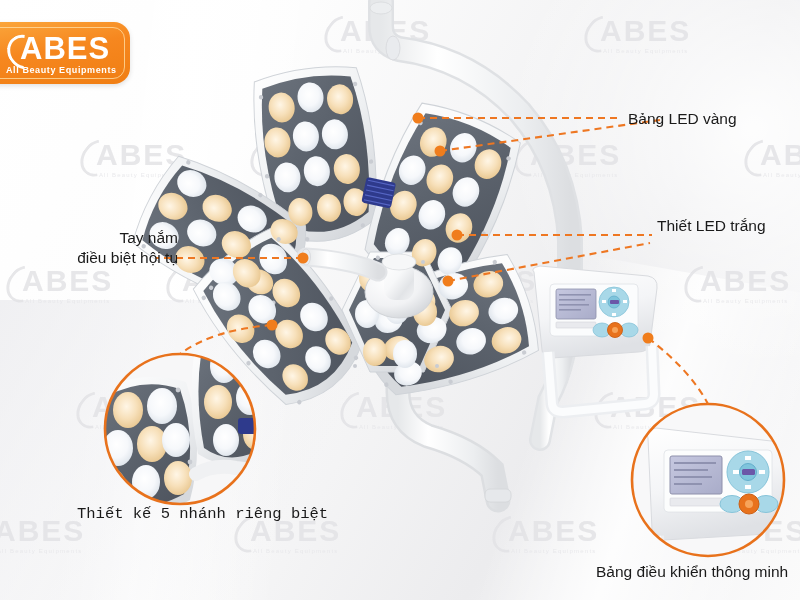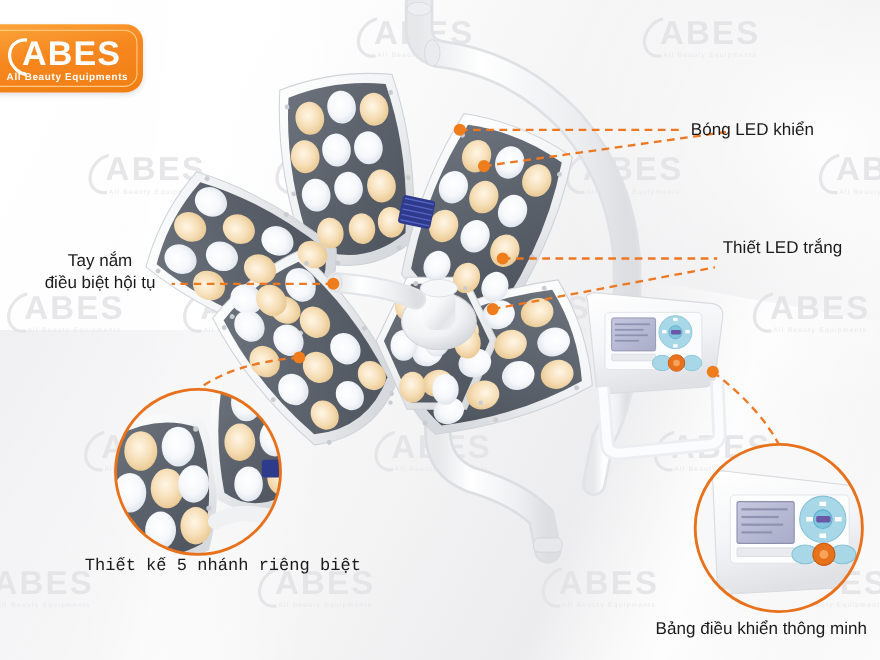--- a/index.html
+++ b/index.html
@@ -46,21 +46,21 @@
   #logo .arc{position:absolute;left:22px;top:12px;width:26px;height:30px;
     border:3px solid #fff;border-radius:50%;
     border-right-color:transparent;border-bottom-color:transparent;transform:rotate(-38deg);}
   #logo .tag{position:absolute;left:20px;top:43px;color:#fff;font-size:9px;
     font-weight:bold;letter-spacing:.6px;}
 
   
   .lbl{position:absolute;color:#1a1a1a;font-size:15.5px;white-space:nowrap;}
   #lbl-yellow{left:628px;top:110px;}
   #lbl-white{left:657px;top:217px;}
-  #lbl-handle{left:16px;top:228px;text-align:center;width:150px;line-height:20px;}
+  #lbl-handle{left:28px;top:228px;text-align:right;width:150px;line-height:20px;}
   #lbl-petals{left:77px;top:505px;font-family:Liberation Mono, monospace;}
   #lbl-panel{left:596px;top:563px;}
 
   svg{position:absolute;left:0;top:0;width:800px;height:600px;overflow:visible;}
   #art{pointer-events:none;}
   #leader{pointer-events:none;}
   .dash{fill:none;stroke:#ee7722;stroke-width:2.1;stroke-dasharray:7 5;stroke-linecap:butt;}
   .dot{fill:#f07d1c;}
   .ring{fill:none;stroke:#e8721c;stroke-width:2.6;}
 </style>
@@ -510,21 +510,21 @@
     <path class="dash" d="M 303 258 L 156 258"></path>
     <circle class="dot" cx="303" cy="258" r="5.5"></circle>
 
     <path class="dash" d="M 272 325 Q 212 330 180 354"></path>
     <circle class="dot" cx="272" cy="325" r="5.5"></circle>
 
     <path class="dash" d="M 648 338 Q 690 370 708 404"></path>
     <circle class="dot" cx="648" cy="338" r="5.5"></circle>
   </svg>
 
-  <div class="lbl" id="lbl-yellow">Bóng LED khiển</div>
+  <div class="lbl" id="lbl-yellow">Bảng LED vàng</div>
   <div class="lbl" id="lbl-white">Thiết LED trắng</div>
   <div class="lbl" id="lbl-handle">
     <div>Tay nắm</div>
     <div>điều biệt hội tụ</div>
   </div>
   <div class="lbl" id="lbl-petals">Thiết kế 5 nhánh riêng biệt</div>
   <div class="lbl" id="lbl-panel">Bảng điều khiển thông minh</div>
 
   <div id="logo">
     <div class="inner"></div>

